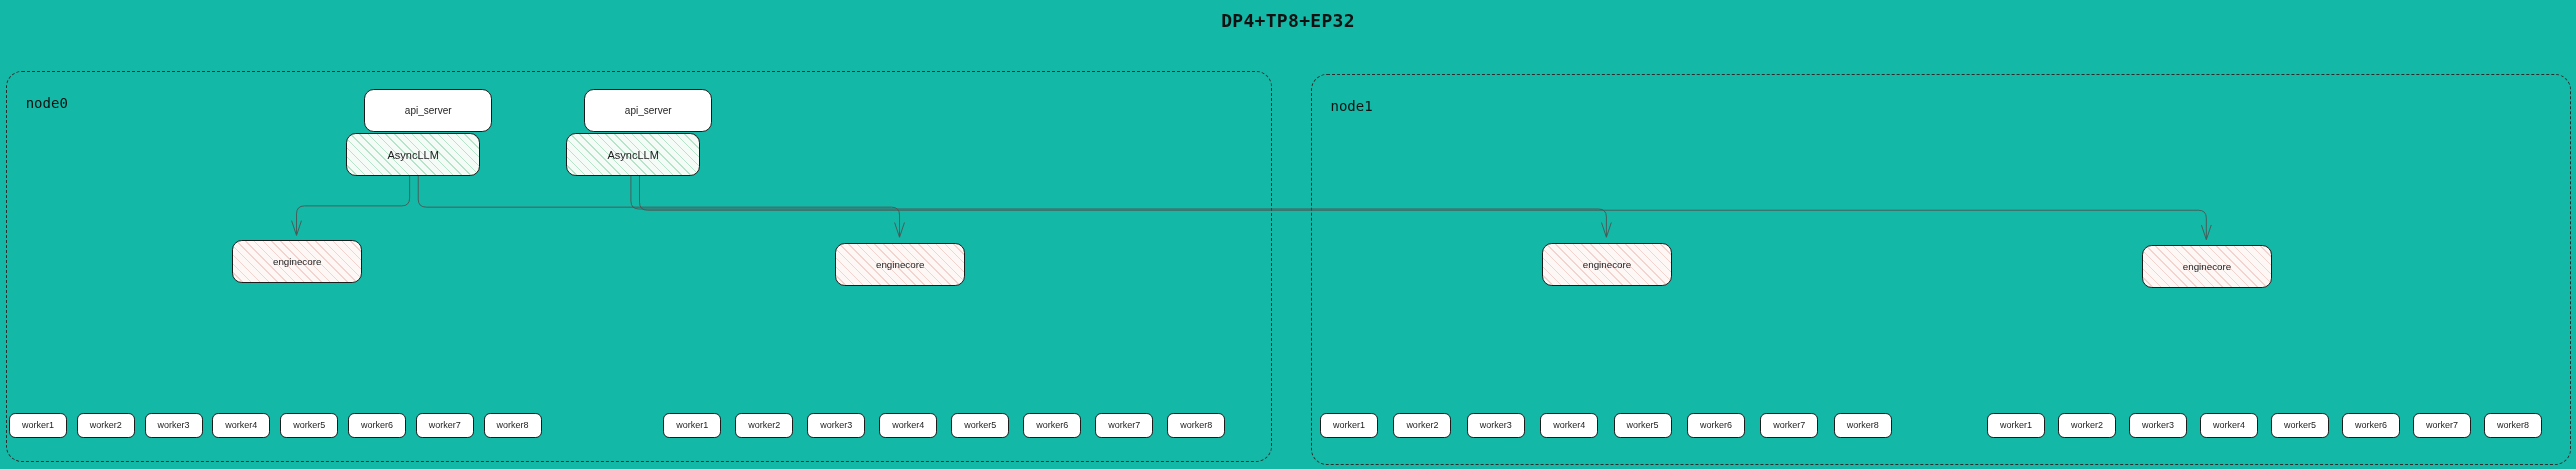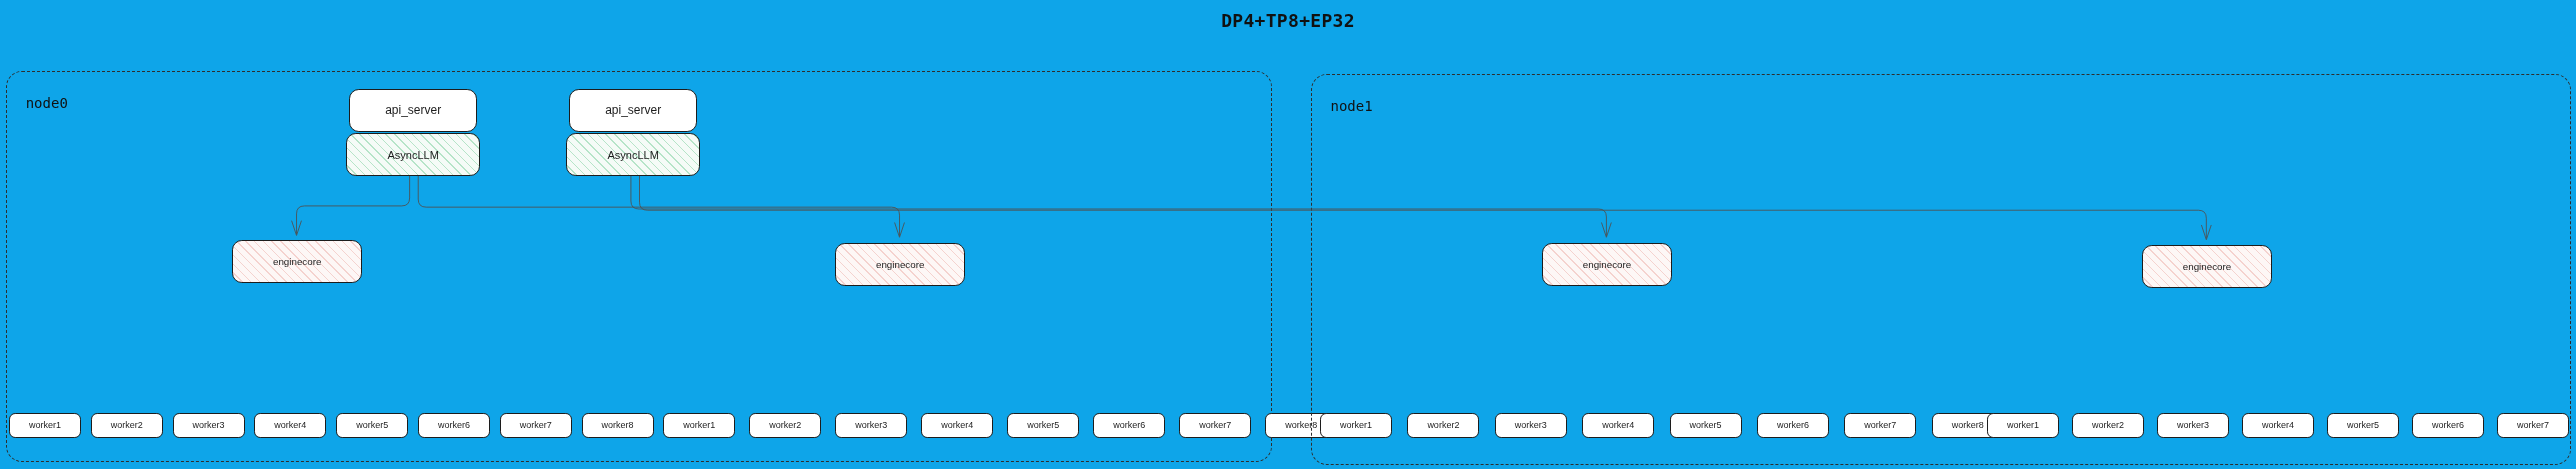--- a/index.html
+++ b/index.html
@@ -1,51 +1,51 @@
 <!DOCTYPE html>
 <html style="font-size:9.8px"><head>
 <meta charset="utf-8">
 <style>
   html,body { margin:0; padding:0; background:#ffffff; }
   .canvas {
     position:relative; width:2576px; height:469px; overflow:hidden;
-    font-family:"Liberation Sans", sans-serif; color:#1c1c1c; background:#0ea5e9;
+    font-family:"Liberation Sans", sans-serif; color:#1c1c1c; background:#14b8a6;
   }
   .title {
     position:absolute; left:0; top:9.8px; width:100%; text-align:center;
     font-family:"DejaVu Sans Mono", monospace; font-size:18px; font-weight:600;
     letter-spacing:0.3px; color:#111;
   }
   .node-container {
     position:absolute; border:1.2px dashed #2e2e2e; border-radius:16px; background:transparent;
   }
   .node-label {
     position:absolute; left:18.5px; top:23.4px;
     font-family:"DejaVu Sans Mono", monospace; font-size:14px; font-weight:500; color:#111;
   }
   .box {
     position:absolute; display:flex; align-items:center; justify-content:center;
     border:1.2px solid #1c1c1c; background:#ffffff; box-sizing:border-box;
   }
-  .api-box { border-radius:9.8px; font-size:12px; z-index:2; }
+  .api-box { border-radius:9.8px; font-size:10px; z-index:2;margin-left:15px; }
   .async-box {
     border-radius:9.8px; font-size:11px; z-index:2;
     background:
       repeating-linear-gradient(45deg, rgba(105,200,143,0.45) 0 1px, transparent 1px 6.2px),
       #f5fbf7;
   }
   .enginecore-box {
     border-radius:9.8px; font-size:9.8px; z-index:2;
     background:
       repeating-linear-gradient(45deg, rgba(232,155,148,0.40) 0 1px, transparent 1px 6.2px),
       #fdf7f6;
   }
   .worker-group { position:absolute; display:flex; }
   .worker {
-    width:72px; height:24.6px; flex:0 0 auto;
+    width:58px; height:24.6px; flex:0 0 auto;
     display:flex; align-items:center; justify-content:center;
     border:1.2px solid #1c1c1c; border-radius:6.2px; background:#fff;
     font-size:9px; box-sizing:border-box;
   }
   .gap16 { gap:9.8px; } .gap23 { gap:14px; } .gap25 { gap:15.4px; } .gap21 { gap:13px; }
   svg.connections { position:absolute; left:0; top:0; z-index:1; pointer-events:none; }
   svg.connections path { fill:none; stroke:#4f4f4f; stroke-width:1.4; }
 </style>
 </head>
 <body>

